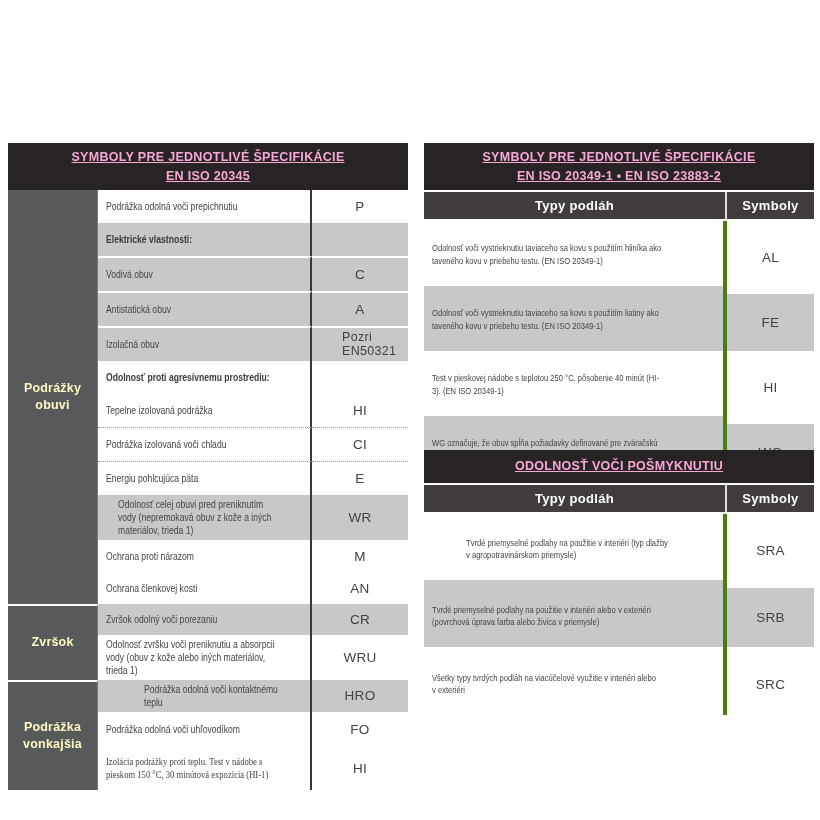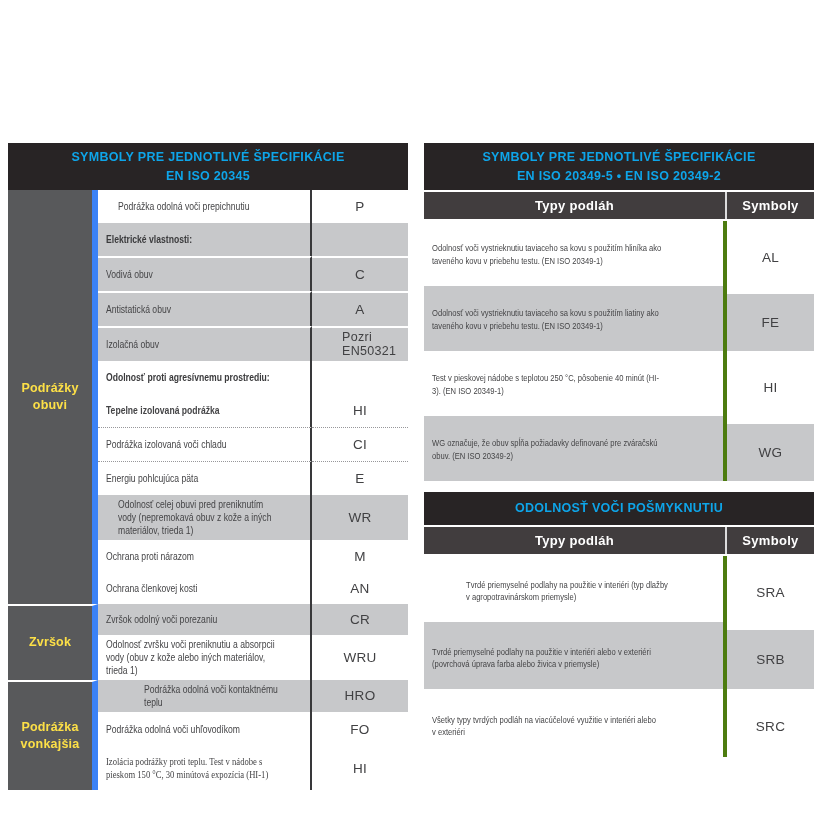--- a/index.html
+++ b/index.html
@@ -4,43 +4,43 @@
 <style>
   html,body{margin:0;padding:0;}
   body{
     width:820px;height:820px;position:relative;background:#ffffff;
     font-family:"Liberation Sans", sans-serif;color:#454547;
     -webkit-font-smoothing:antialiased;
   }
   .tbl{position:absolute;}
   
   .title{
-    background:#282425;color:#0ea5e9;text-align:center;
+    background:#282425;color:#f9a8d4;text-align:center;
     font-weight:bold;font-size:12.5px;line-height:1.5;
-    padding:5px 4px 4px 4px;letter-spacing:.3px;
+    padding:5px 4px 4px 4px;letter-spacing:.3px;text-decoration:underline;
   }
   .title .tline{display:block;}
   
   .colhead{
     display:grid;grid-template-columns:1fr 87px;
     background:#413d3e;color:#fff;font-weight:bold;font-size:13px;
     border-top:2px solid #fff;
   }
   .colhead .ch{
     display:flex;align-items:center;justify-content:center;
     min-height:27px;letter-spacing:.3px;
   }
   .colhead .ch-types{border-right:2px solid #dcdcdd;}
   
   .lt-body{display:grid;grid-template-columns:90px 1fr 96px;}
   .cat{
-    grid-column:1;background:#58595b;color:#fde047;font-weight:bold;
+    grid-column:1;background:#58595b;color:#fef9c3;font-weight:bold;
     font-size:12.5px;line-height:1.35;text-align:center;
     display:flex;align-items:center;justify-content:center;
-    border-right:6px solid #3b82f6;letter-spacing:.2px;
+    border-right:1px solid #3b82f6;letter-spacing:.2px;
   }
   .cat.gap{border-top:2px solid #ffffff;}
   .lc{
     grid-column:2;display:flex;align-items:center;
     padding:3px 4px 3px 8px;border-right:2px solid #38383a;
     font-size:10px;line-height:1.3;min-height:27px;
   }
   .ls{
     grid-column:3;display:flex;align-items:center;justify-content:center;
     font-size:13.5px;color:#414143;min-height:27px;letter-spacing:.3px;
@@ -78,21 +78,21 @@
     <div class="cat" style="grid-row:1 / span 12;">
       <span>Podrážky obuvi</span>
     </div>
     <div class="cat gap" style="grid-row:15 / span 3;">
       <span>Podrážka vonkajšia</span>
     </div>
     <div class="cat gap" style="grid-row:13 / span 2;">
       <span>Zvršok</span>
     </div>
 
-    <div class="lc bg-w" style="grid-row:1;margin-left:12px;">
+    <div class="lc bg-w" style="grid-row:1;">
         <span class="cnd">Podrážka odolná voči prepichnutiu</span>
       </div>
     <div class="ls bg-w" style="grid-row:1;">P</div>
 
     <div class="lc bg-g bold-row" style="grid-row:2;">
         <span class="cnd">Elektrické vlastnosti:</span>
       </div>
     <div class="ls bg-g" style="grid-row:2;"></div>
 
     <div class="lc bg-g sep-w" style="grid-row:3;">
@@ -108,21 +108,21 @@
     <div class="lc bg-g sep-w" style="grid-row:5;">
         <span class="cnd">Izolačná obuv</span>
       </div>
     <div class="ls bg-g sep-w" style="grid-row:5;font-size:12.5px;padding-left:30px;">Pozri EN50321</div>
 
     <div class="lc bg-w bold-row" style="grid-row:6;">
         <span class="cnd">Odolnosť proti agresívnemu prostrediu:</span>
       </div>
     <div class="ls bg-w" style="grid-row:6;"></div>
 
-    <div class="lc bg-w" style="grid-row:7;font-weight:bold;">
+    <div class="lc bg-w" style="grid-row:7;">
         <span class="cnd">Tepelne izolovaná podrážka</span>
       </div>
     <div class="ls bg-w" style="grid-row:7;">HI</div>
 
     <div class="lc bg-w sep-d" style="grid-row:8;">
         <span class="cnd">Podrážka izolovaná voči chladu</span>
       </div>
     <div class="ls bg-w sep-d" style="grid-row:8;">CI</div>
 
     <div class="lc bg-w sep-d" style="grid-row:9;">
@@ -168,21 +168,21 @@
     <div class="lc bg-w rh2" style="grid-row:17;font-family:Liberation Serif, serif;">
         <span class="cnd">Izolácia podrážky proti teplu. Test v nádobe s pieskom 150 °C, 30 minútová expozícia (HI-1)</span>
       </div>
     <div class="ls bg-w rh2" style="grid-row:17;">HI</div>
   </div>
 </div>
 
 <div class="tbl" style="left:424px;top:143px;width:390px;">
   <div class="title">
     <span class="tline">SYMBOLY PRE JEDNOTLIVÉ ŠPECIFIKÁCIE</span>
-    <span class="tline">EN ISO 20349-5 • EN ISO 20349-2</span>
+    <span class="tline">EN ISO 20349-1 • EN ISO 23883-2</span>
   </div>
   <div class="colhead">
     <div class="ch ch-types">Typy podláh</div>
     <div class="ch">Symboly</div>
   </div>
   <div class="rt-body" style="border-top:2px solid #fff;">
     <div class="rc bg-w" style="grid-row:1;">
         <span class="rcnd">Odolnosť voči vystrieknutiu taviaceho sa kovu s použitím hliníka ako taveného kovu v priebehu testu. (EN ISO 20349-1)</span>
       </div>
     <div class="rs bg-w" style="grid-row:1;">AL</div>
@@ -197,21 +197,21 @@
       </div>
     <div class="rs bg-w" style="grid-row:3;">HI</div>
 
     <div class="rc bg-g" style="grid-row:4;">
         <span class="rcnd">WG označuje, že obuv spĺňa požiadavky definované pre zváračskú obuv. (EN ISO 20349-2)</span>
       </div>
     <div class="rs bg-g" style="grid-row:4;">WG</div>
   </div>
 </div>
 
-<div class="tbl" style="left:424px;top:492px;width:390px;">
+<div class="tbl" style="left:424px;top:450px;width:390px;">
   <div class="title" style="line-height:1.9;">
     <span class="tline">ODOLNOSŤ VOČI POŠMYKNUTIU</span>
   </div>
   <div class="colhead">
     <div class="ch ch-types">Typy podláh</div>
     <div class="ch">Symboly</div>
   </div>
   <div class="rt-body" style="border-top:2px solid #fff;">
     <div class="rc bg-w" style="grid-row:1;min-height:44px;margin-left:34px;">
         <span class="rcnd">Tvrdé priemyselné podlahy na použitie v interiéri (typ dlažby v agropotravinárskom priemysle)</span>

